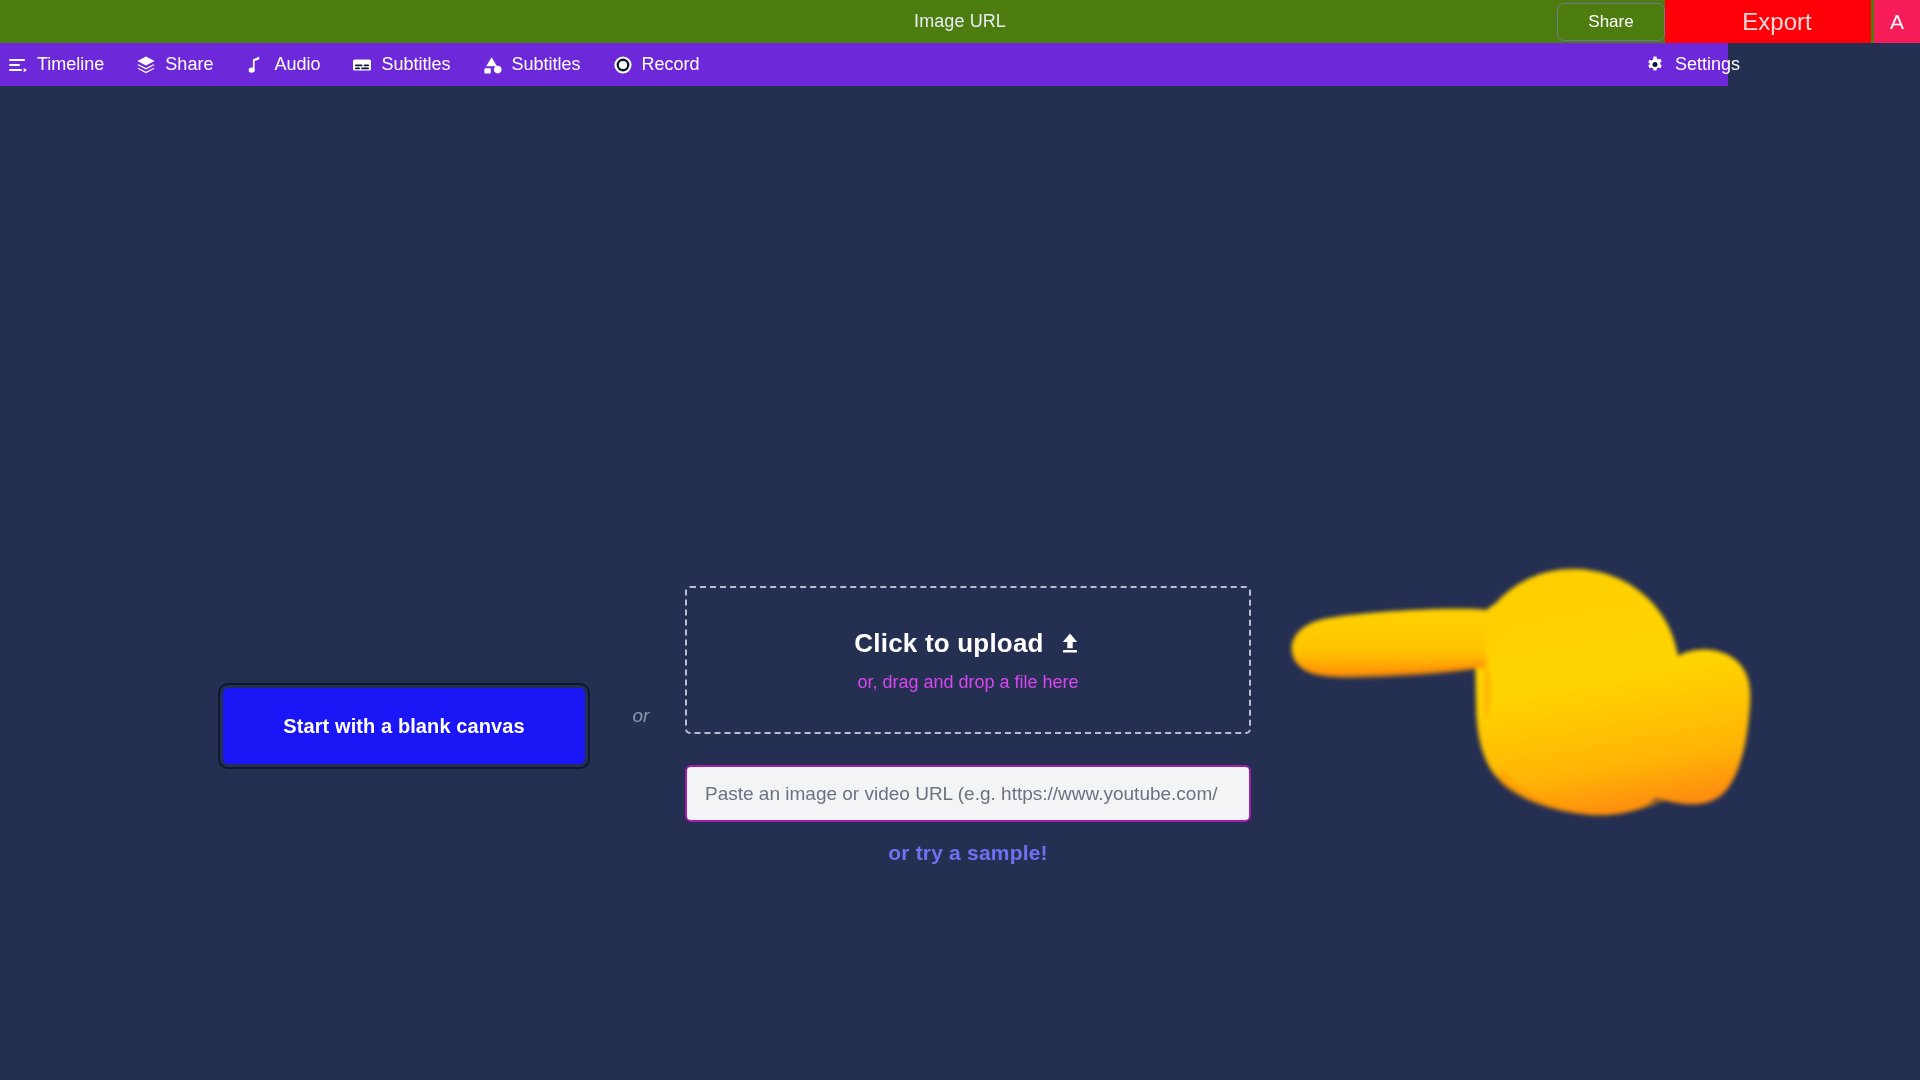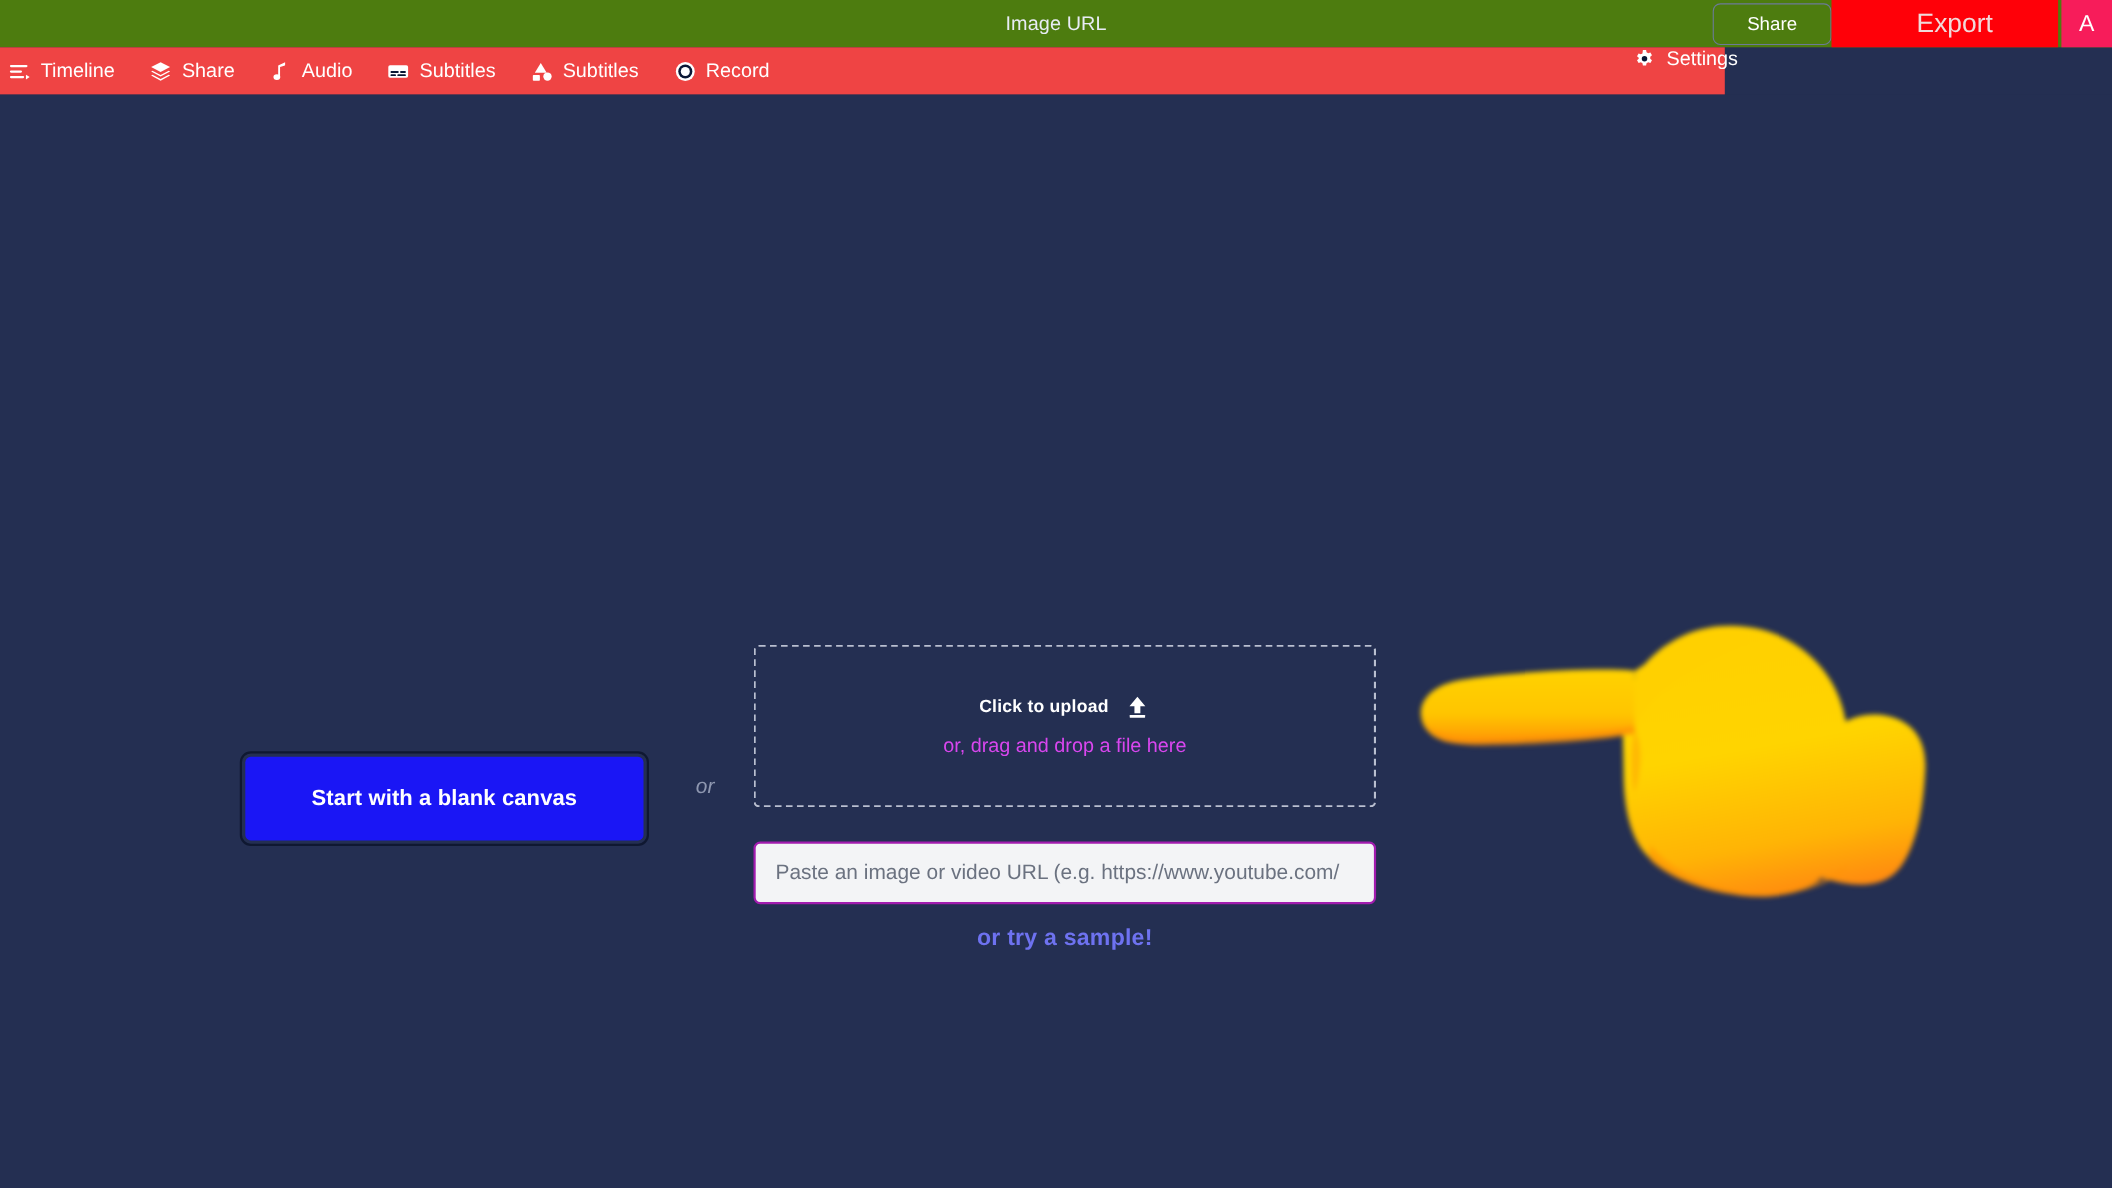--- a/index.html
+++ b/index.html
@@ -82,23 +82,24 @@
     display: flex;
     align-items: center;
     justify-content: center;
     cursor: pointer;
   }
 
   
   #navbar {
     position: absolute;
     left: 0; top: 43px;
-    width: 1568px; height: 43px;
-    background: #ef4444;
-    display: flex;
+    width: 1728px; height: 43px;
+    background: #6d28d9;
+    display: flex;
+    align-items: center;
   }
   .nav-item {
     display: flex;
     align-items: center;
     gap: 9px;
     color: #ffffff;
     font-size: 18px;
     font-weight: 400;
     cursor: pointer;
     height: 43px;
@@ -183,21 +184,21 @@
     align-items: center;
     justify-content: center;
     cursor: pointer;
     gap: 13px;
   }
   #upload-headline {
     display: flex;
     align-items: center;
     gap: 14px;
     color: #ffffff;
-    font-size: 16px;
+    font-size: 26px;
     font-weight: 700;
     letter-spacing: .2px;
   }
   #upload-icon svg { display: block; }
   #upload-subtext {
     color: #d946ef;
     font-size: 18px;
     font-weight: 400;
   }
 

